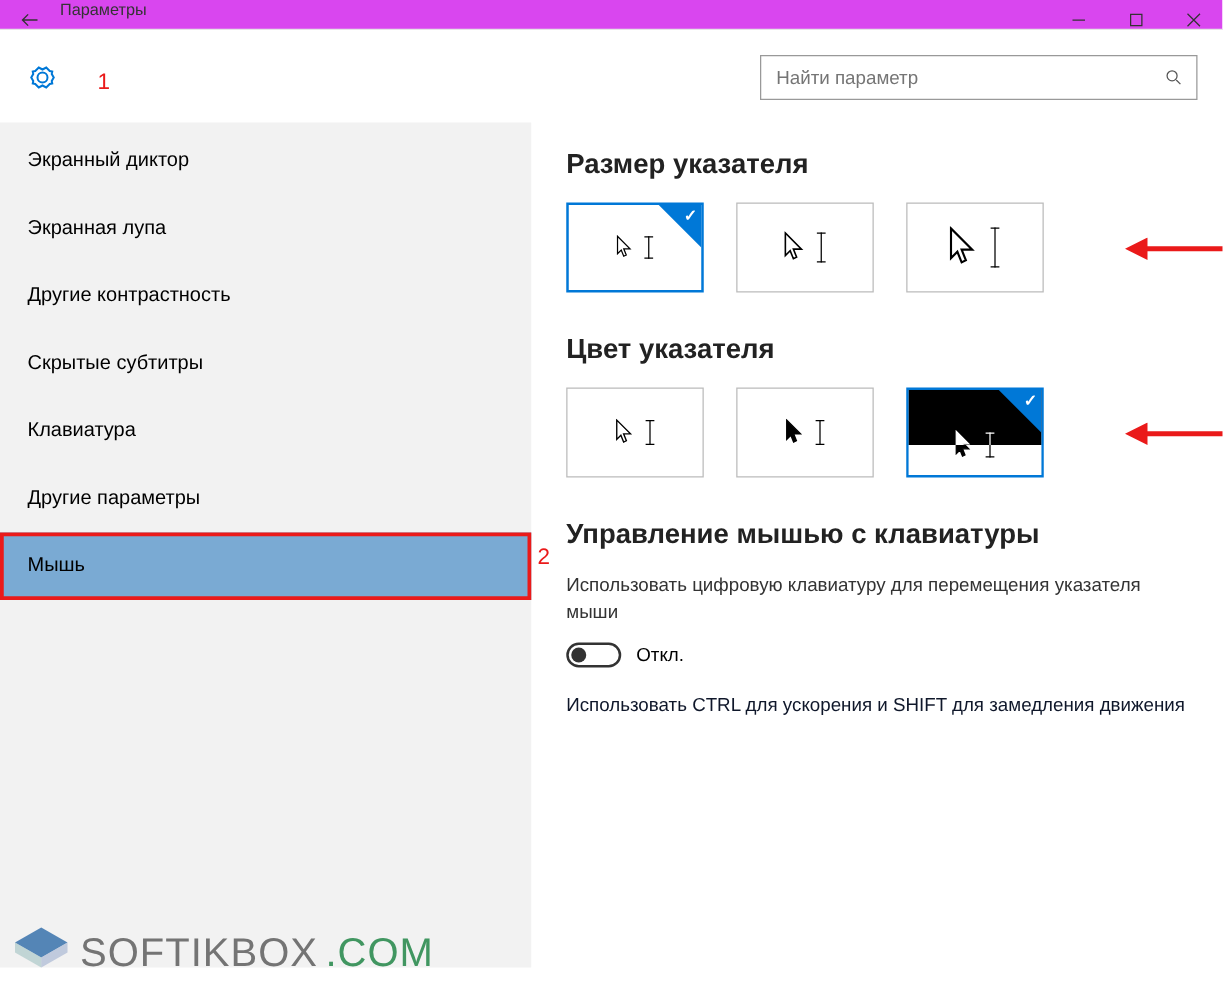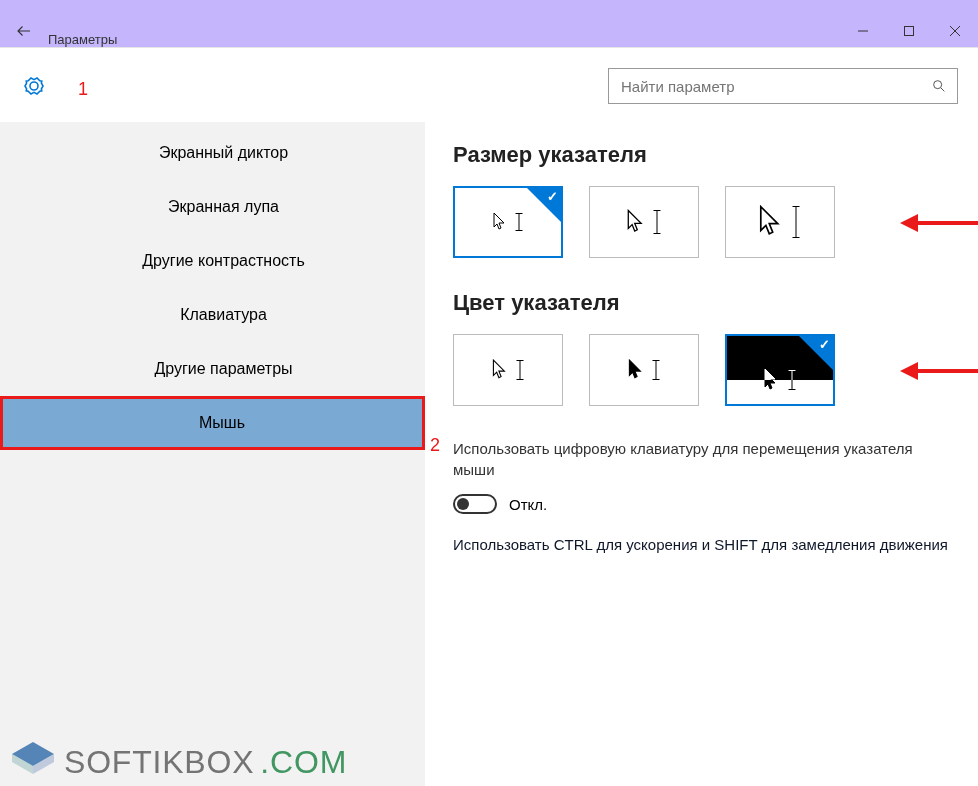--- a/index.html
+++ b/index.html
@@ -7,24 +7,24 @@
     margin: 0;
     font-family: 'Segoe UI', Tahoma, sans-serif;
     background: #fff;
     width: 978px;
     height: 786px;
     overflow: hidden;
     position: relative;
     color: #000;
   }
   .titlebar {
-    height: 48px;
-    display: flex;
-    align-items: flex-end;
-    background: #c4b5fd;
+    height: 24px;
+    display: flex;
+    align-items: flex-start;
+    background: #d946ef;
     border-bottom: 1px solid #e5e5e5;
   }
   .back-btn {
     width: 48px;
     height: 32px;
     display: flex;
     align-items: center;
     justify-content: center;
     font-size: 18px;
   }
@@ -103,21 +103,20 @@
     background: #f2f2f2;
     padding-top: 4px;
   }
   .side-item {
     height: 54px;
     display: flex;
     align-items: center;
     padding-left: 22px;
     font-size: 16px;
     color: #000;
-    justify-content: center;
   }
   .side-item.selected {
     background: #7aaad3;
     border: 3px solid #ea1a1a;
     padding-left: 19px;
   }
   .annot-2 {
     position: absolute;
     color: #ea1a1a;
     font-size: 18px;
@@ -302,20 +301,23 @@
 
   <div class="sidebar">
     <div class="side-item">
       <span>Экранный диктор</span>
     </div>
     <div class="side-item">
       <span>Экранная лупа</span>
     </div>
     <div class="side-item">
       <span>Другие контрастность</span>
+    </div>
+    <div class="side-item">
+      <span>Скрытые субтитры</span>
     </div>
     <div class="side-item">
       <span>Клавиатура</span>
     </div>
     <div class="side-item">
       <span>Другие параметры</span>
     </div>
     <div class="side-item selected">
       <span>Мышь</span>
     </div>
@@ -416,20 +418,21 @@
           </div>
         </div>
       </div>
       <div class="red-arrow" style="right:-40px;top:28px">
         <svg viewBox="0 0 90 18">
             <path fill="#ea1a1a" d="M90 7H18v-7L0 9l18 9v-7h72z"></path>
           </svg>
       </div>
     </div>
 
+    <div class="h2">Управление мышью с клавиатуры</div>
     <div class="p-body">Использовать цифровую клавиатуру для перемещения указателя мыши</div>
     <div class="toggle-row">
       <div class="toggle">
         <div class="knob"></div>
       </div>
       <div class="toggle-label">Откл.</div>
     </div>
     <div class="p-disabled">Использовать CTRL для ускорения и SHIFT для замедления движения</div>
 
   </div>

